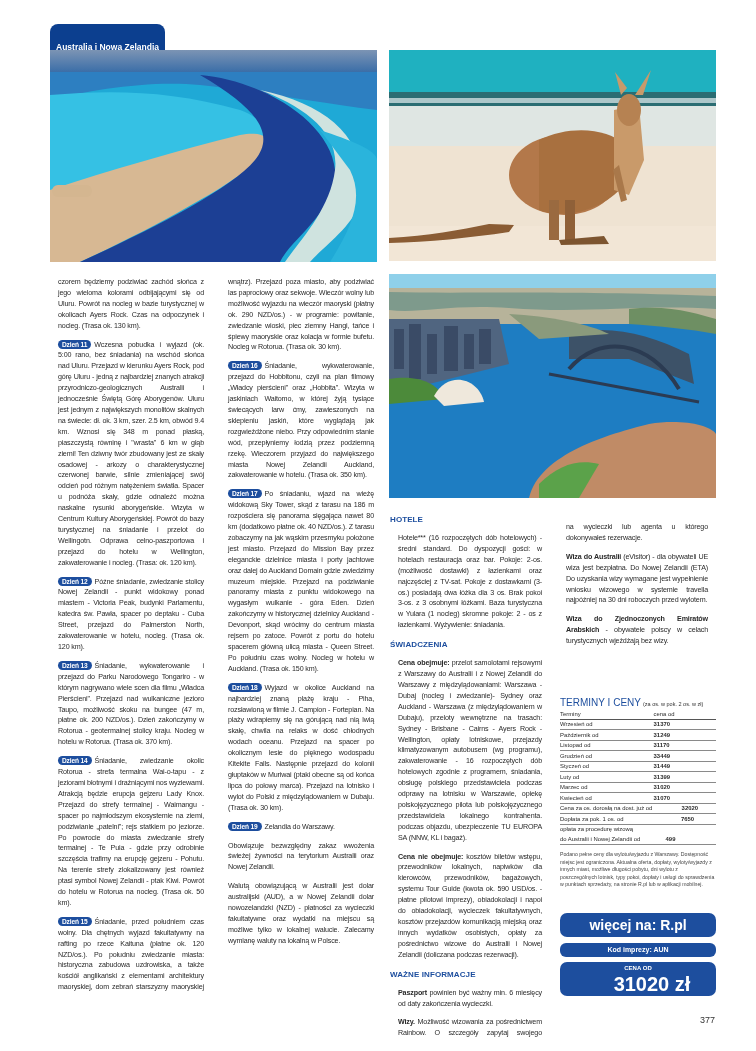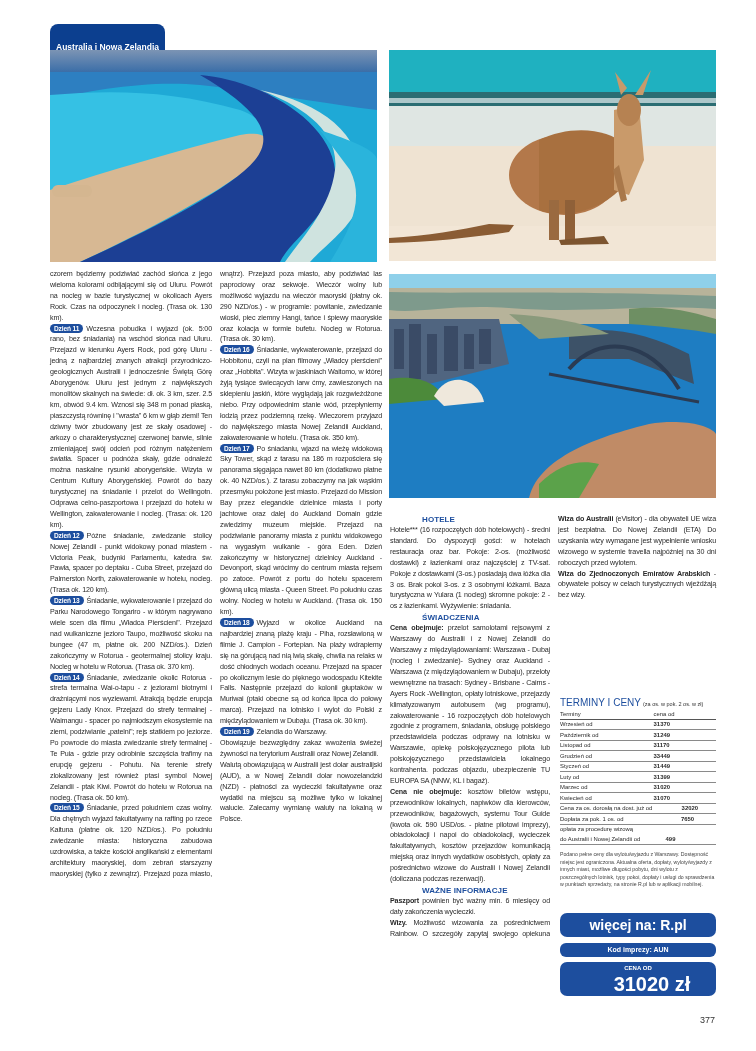--- a/index.html
+++ b/index.html
@@ -1,23 +1,23 @@
 <!DOCTYPE html>
 <html><head>
 <meta charset="utf-8">
 <style>
   html,body{margin:0;padding:0;background:#fff;}
   body{width:756px;height:1051px;position:relative;overflow:hidden;font-family:"Liberation Sans",sans-serif;color:#2a2a2a;}
   .region-badge{position:absolute;left:50px;top:24px;height:14px;padding:16px 6px;background:#0c3f8f;color:#fff;font-size:8.5px;font-weight:bold;line-height:14px;border-radius:8px;white-space:nowrap;}
   .photo{position:absolute;overflow:hidden;}
   .photo svg{display:block;width:100%;height:100%;}
   .col{position:absolute;font-size:7.15px;line-height:10.9px;text-align:justify;letter-spacing:-0.15px;}
-  .col p{margin:0;}
+  .col p{margin:8px;}
   .day{display:inline-block;background:#1d4e9e;color:#fff;font-weight:bold;font-size:6.6px;line-height:9px;padding:0 4px;border-radius:5px;margin-right:3px;}
-  .sec-h{color:#1d4e9e;font-weight:bold;font-size:8px;line-height:11px;letter-spacing:0.1px;margin-left:32px;}
+  .sec-h{color:#1d4e9e;font-weight:bold;font-size:8px;line-height:11px;letter-spacing:0.1px;}
   b{font-weight:bold;}
   .price-title{position:absolute;left:560px;top:697px;font-size:7.5px;white-space:nowrap;}
   .price-title .t{color:#1d4e9e;font-weight:normal;font-size:10px;}
   .price-title .s{font-size:5.5px;color:#333;}
   table.prices{position:absolute;left:560px;top:709px;width:156px;border-collapse:collapse;font-size:5.9px;}
   table.prices td{padding:0;height:9.5px;border-bottom:0.7px solid #8a8a8a;vertical-align:middle;white-space:nowrap;}
   table.prices td.v{font-weight:bold;}
   table.prices tr.hdr td{border-bottom:1px solid #555;}
   table.prices tr.nob td{border-bottom:none;}
   .disclaimer{position:absolute;left:560px;top:851px;width:156px;font-size:5.2px;line-height:7.6px;color:#444;}
@@ -126,20 +126,21 @@
   <p>Hotele*** (16 rozpoczętych dób hotelowych) - średni standard. Do dyspozycji gości: w hotelach restauracja oraz bar. Pokoje: 2-os. (możliwość dostawki) z łazienkami oraz najczęściej z TV-sat. Pokoje z dostawkami (3-os.) posiadają dwa łóżka dla 3 os. Brak pokoi 3-os. z 3 osobnymi łóżkami. Baza turystyczna w Yulara (1 nocleg) skromne pokoje: 2 - os z łazienkami. Wyżywienie: śniadania.</p>
   <div class="sec-h">ŚWIADCZENIA</div>
   <p><b>Cena obejmuje:</b><span> przelot samolotami rejsowymi z Warszawy do Australii i z Nowej Zelandii do Warszawy z międzylądowaniami: Warszawa - Dubaj (nocleg i zwiedzanie)- Sydney oraz Auckland - Warszawa (z międzylądowaniem w Dubaju), przeloty wewnętrzne na trasach: Sydney - Brisbane - Cairns - Ayers Rock -Wellington, opłaty lotniskowe, przejazdy klimatyzowanym autobusem (wg programu), zakwaterowanie - 16 rozpoczętych dób hotelowych zgodnie z programem, śniadania, obsługę polskiego przedstawiciela podczas odprawy na lotnisku w Warszawie, opiekę polskojęzycznego pilota lub polskojęzycznego przedstawiciela lokalnego kontrahenta. podczas objazdu, ubezpieczenie TU EUROPA SA (NNW, KL i bagaż).</span></p>
   <p><b>Cena nie obejmuje:</b><span> kosztów biletów wstępu, przewodników lokalnych, napiwków dla kierowców, przewodników, bagażowych, systemu Tour Guide (kwota ok. 590 USD/os. - płatne pilotowi imprezy), obiadokolacji i napoi do obiadokolacji, wycieczek fakultatywnych, kosztów przejazdów komunikacją miejską oraz innych wydatków osobistych, opłaty za pośrednictwo wizowe do Australii i Nowej Zelandii (doliczana podczas rezerwacji).</span></p>
   <div class="sec-h">WAŻNE INFORMACJE</div>
   <p><b>Paszport</b><span> powinien być ważny min. 6 miesięcy od daty zakończenia wycieczki.</span></p>
   <p style="height:22px;overflow:hidden;"><b>Wizy.</b><span> Możliwość wizowania za pośrednictwem Rainbow. O szczegóły zapytaj swojego opiekuna wycieczki lub agenta u którego dokonywałeś rezerwacje.</span></p>
 </div>
 
 <div class="col" style="left:558px;top:514px;width:158px;">
+  <p>na wycieczki lub agenta u którego dokonywałeś rezerwacje.</p>
   <p><b>Wiza do Australii</b><span> (eVisitor) - dla obywateli UE wiza jest bezpłatna. Do Nowej Zelandii (ETA) Do uzyskania wizy wymagane jest wypełnienie wniosku wizowego w systemie travella najpóźniej na 30 dni roboczych przed wylotem.</span></p>
   <p><b>Wiza do Zjednoczonych Emiratów Arabskich</b><span> - obywatele polscy w celach turystycznych wjeżdżają bez wizy.</span></p>
 </div>
 
 <div class="price-title">
   <span class="t">TERMINY I CENY</span>
   <span class="s">(za os. w pok. 2 os. w zł)</span>
 </div>
 
 <table class="prices">

